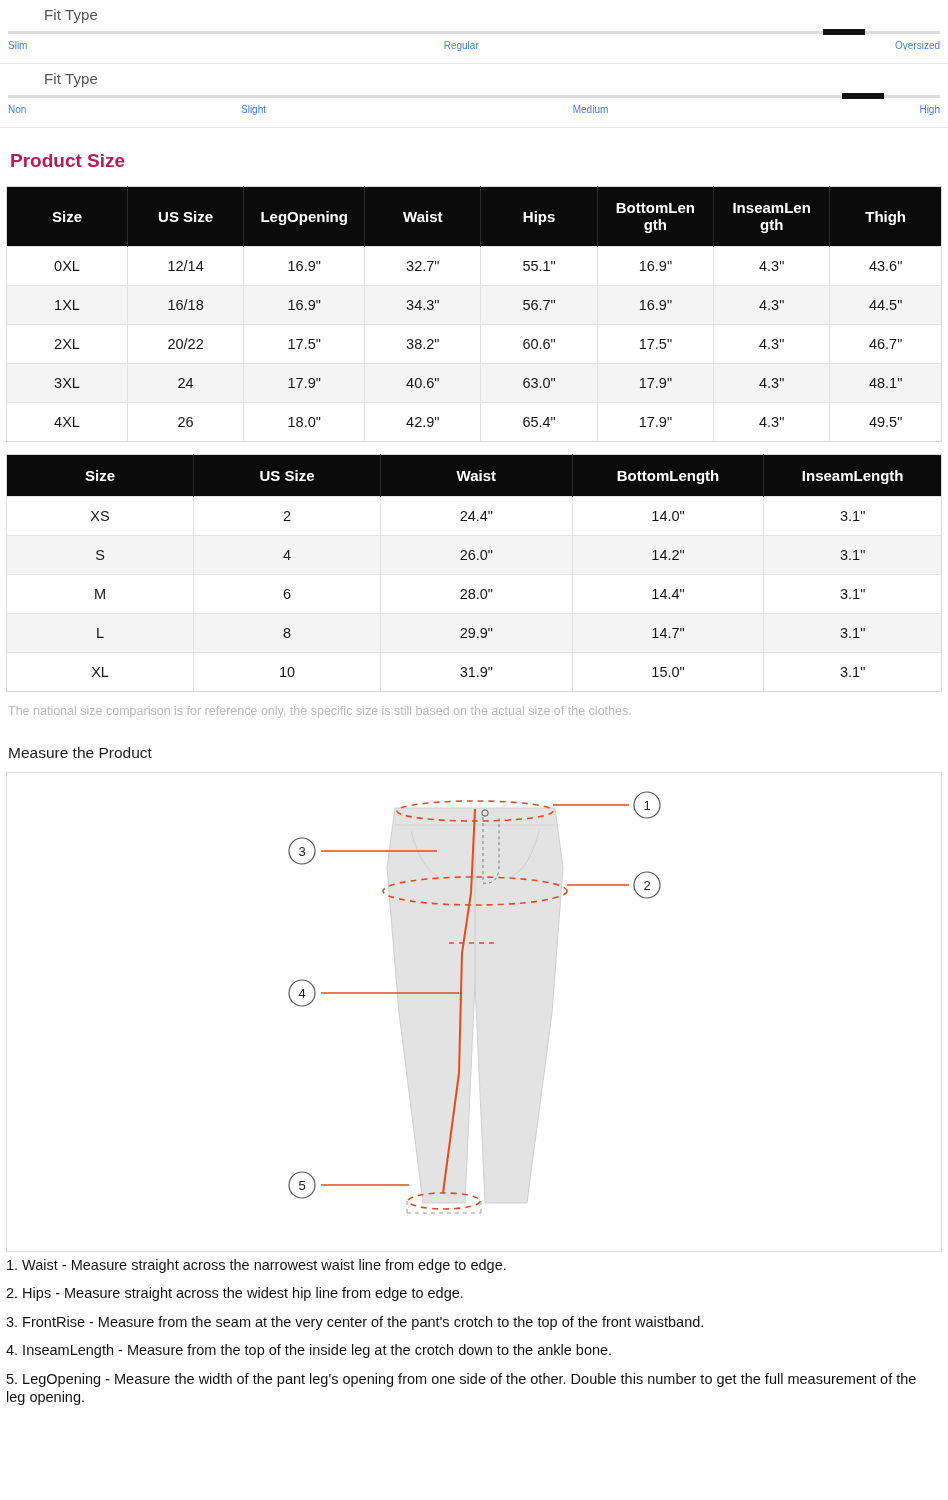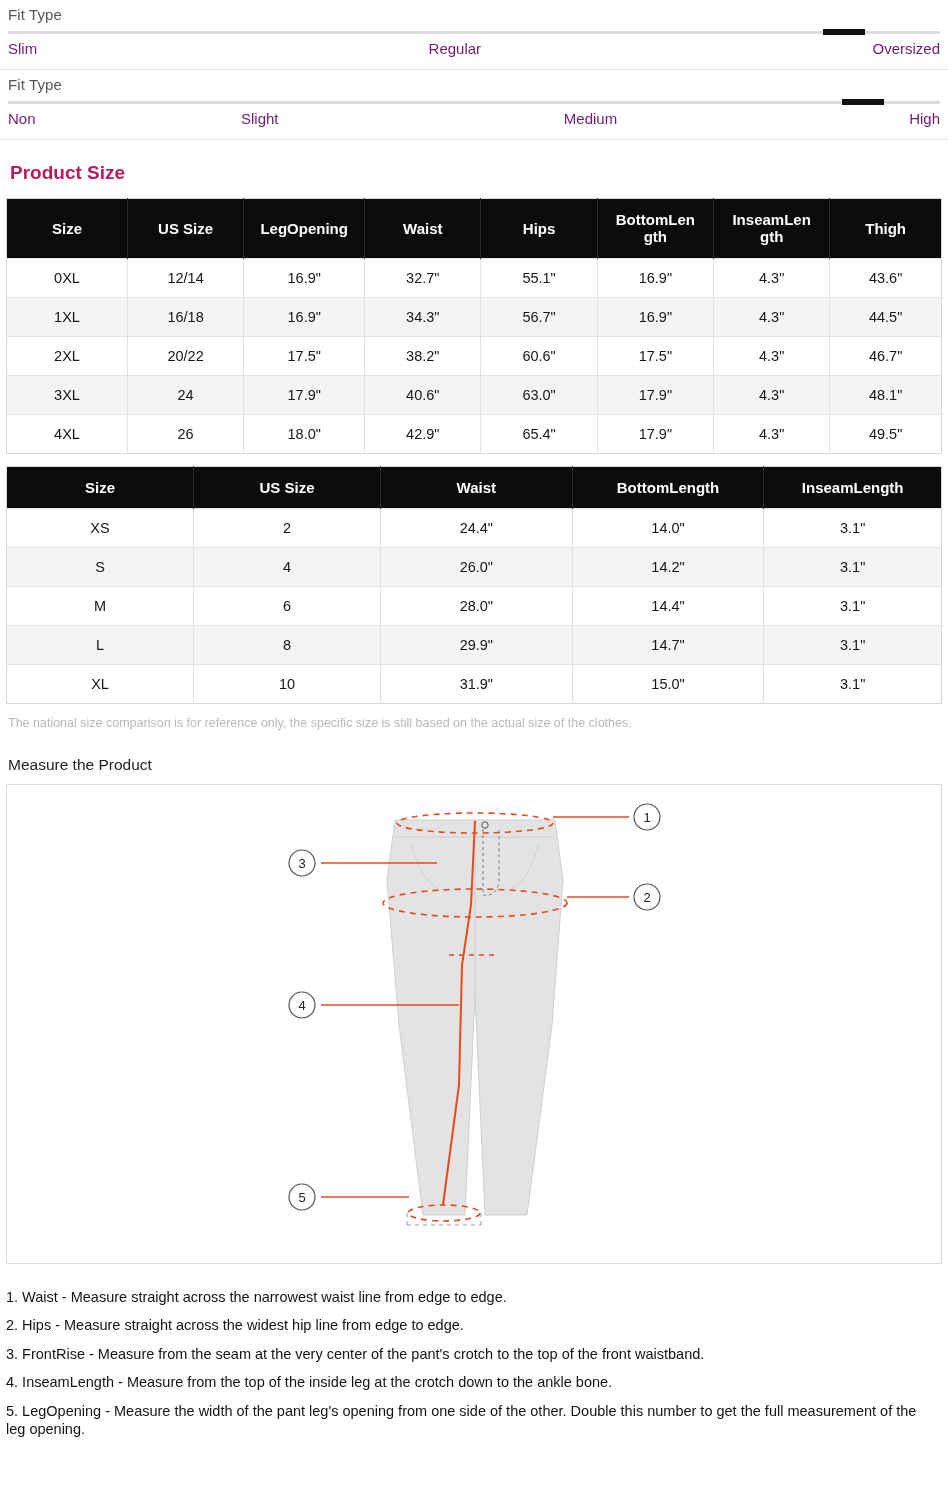--- a/index.html
+++ b/index.html
@@ -17,38 +17,39 @@
     overflow: hidden;
   }
 
   
   .fit-block { padding: 0 8px; }
   .fit-label {
     font-size: 15px;
     color: #555;
     padding: 6px 0 8px 0;
     letter-spacing: .1px;
+    margin-left: 36px;
   }
   .fit-track {
     position: relative;
     height: 3px;
     background: #dcdcdc;
     margin: 0 0 6px 0;
   }
   .fit-marker {
     position: absolute;
     top: -2px;
     height: 6px;
     width: 42px;
     background: #111;
   }
   .fit-scale {
     display: flex;
-    font-size: 15px;
-    color: #701a75;
+    font-size: 10px;
+    color: #3b82f6;
     padding-bottom: 12px;
   }
   .fit-scale span { white-space: nowrap; }
   .fit-scale.three span:nth-child(1) { flex: 0 0 auto; text-align: left; }
   .fit-scale.three span:nth-child(2) { flex: 1 1 auto; text-align: center; }
   .fit-scale.three span:nth-child(3) { flex: 0 0 auto; text-align: right; }
   .fit-scale.four { justify-content: space-between; }
   .fit-scale.four span { flex: 1 1 0; }
   .fit-scale.four span:nth-child(1) { text-align: left; }
   .fit-scale.four span:nth-child(2) { }
@@ -111,21 +112,21 @@
   .diagram-box {
     margin: 0 6px;
     border: 1px solid #dcdcdc;
     height: 480px;
     position: relative;
     background: #fff;
   }
 
   ol.instructions {
     list-style: none;
-    margin: 24px 0 0 0;
+    margin: 4px 0 0 0;
     padding: 0 10px 6px 6px;
   }
   ol.instructions li {
     font-size: 14.5px;
     line-height: 1.28;
     color: #141414;
     margin-bottom: 10px;
   }
 </style>
 </head>

